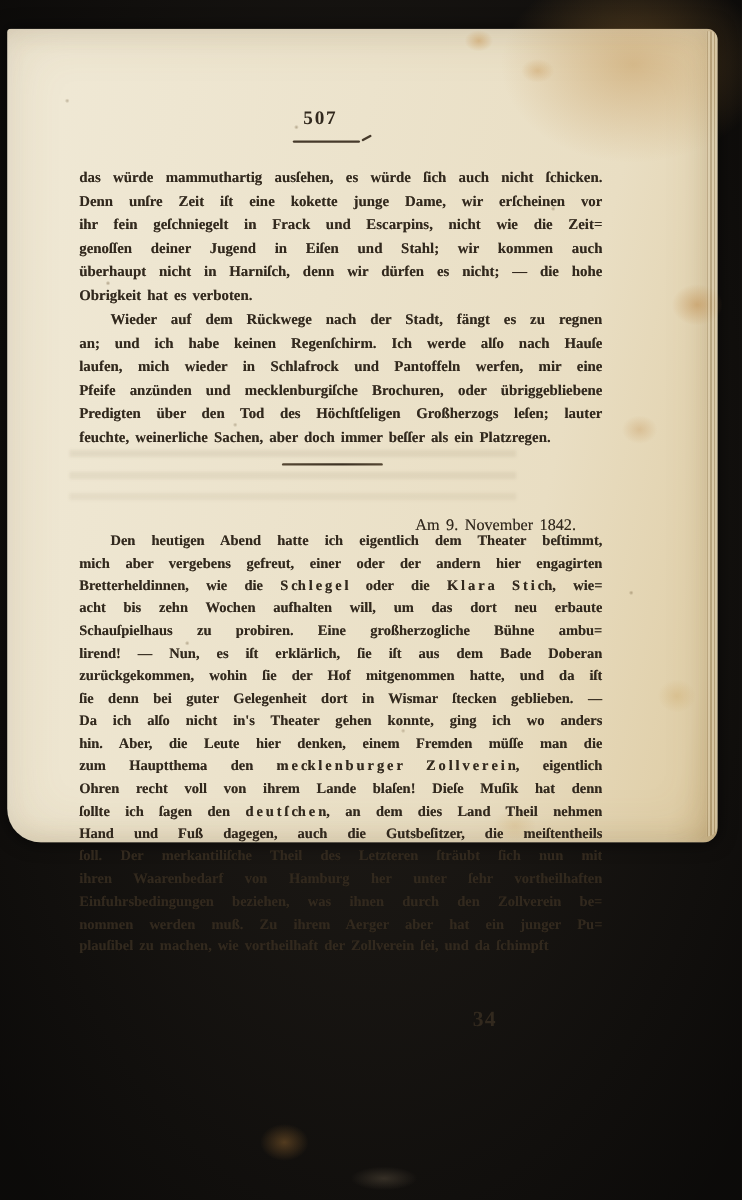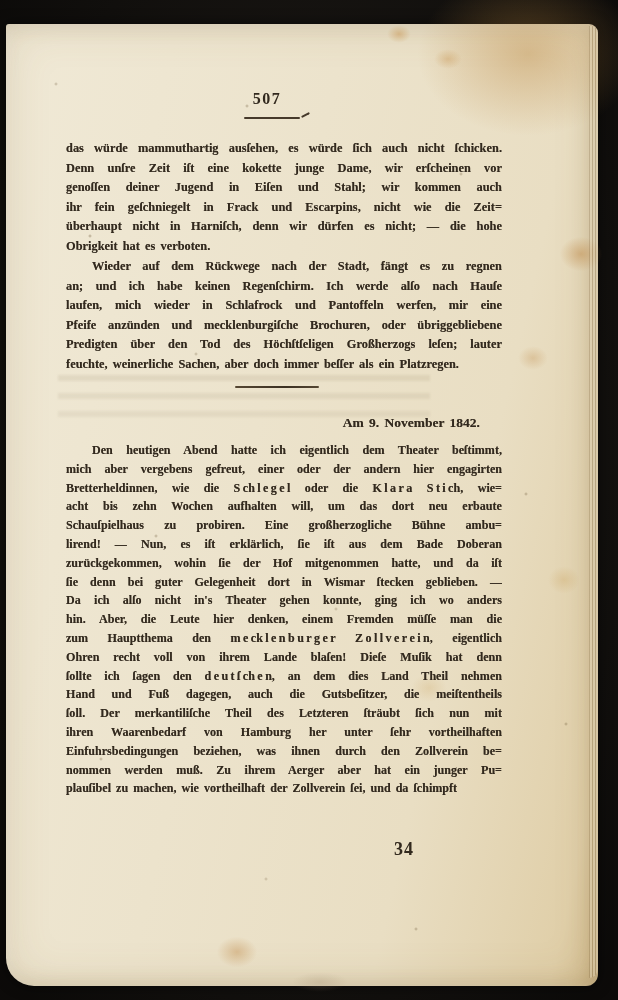--- a/index.html
+++ b/index.html
@@ -10,21 +10,21 @@
     font-family: "Liberation Serif", "DejaVu Serif", serif;
   }
   .scan-bg {
     position: absolute; inset: 0;
     background:
       radial-gradient(ellipse at 50% 45%, rgba(70,62,50,0.18), rgba(0,0,0,0.55) 95%),
       #1a1714;
   }
   .page {
     position: absolute; left: 6px; top: 24px;
-    width: 592px; height: 962px;
+    width: 592px; height: 678px;
     background:
       linear-gradient(103deg, #f0e9d6 0%, #ece3cc 42%, #e9dec3 72%, #e0cfa9 94%, #d5bf93 100%),
       #ece3cc;
     border-radius: 3px 9px 12px 28px;
     box-shadow:
       inset 0 0 46px rgba(130,98,45,0.16),
       inset -7px 0 20px rgba(115,85,38,0.22),
       inset 3px 3px 12px rgba(255,255,255,0.35),
       0 0 14px rgba(0,0,0,0.6);
   }
@@ -119,22 +119,22 @@
     filter: blur(1.2px); pointer-events: none;
   }
 
   .divider {
     position: absolute; left: 229px; top: 362px; width: 84px; height: 2px;
     background: linear-gradient(90deg, #554733, #3c3123 60%, #554733);
     border-radius: 1px;
   }
 
   .date-heading {
-    position: absolute; right: 118px; top: 391px;
-    font-size: 13.5px; font-weight: 700;
+    position: absolute; right: 118px; top: 406px;
+    font-size: 13.5px; font-weight: 400;
     color: #32291e; word-spacing: 2px;
     text-shadow: 0 0 0.5px rgba(48,38,26,0.55);
     text-align: right;
   }
 
   .sig {
     position: absolute; left: 376px; top: 815px; width: 44px;
     text-align: center;
     font-size: 18px; font-weight: 700; letter-spacing: 1px;
     color: #32291e;
@@ -157,22 +157,22 @@
   <div class="stain st6"></div>
   <div class="stain st7"></div>
   <div class="stain st8"></div>
 
   <div class="pagenum">507</div>
   <div class="pagenum-rule"></div>
 
   <div class="para p1">
       <div class="tline">das würde mammuthartig ausſehen, es würde ſich auch nicht ſchicken.</div>
       <div class="tline">Denn unſre Zeit iſt eine kokette junge Dame, wir erſcheinen vor</div>
+      <div class="tline">ihr fein geſchniegelt in Frack und Escarpins, nicht wie die Zeit=</div>
       <div class="tline">genoſſen deiner Jugend in Eiſen und Stahl; wir kommen auch</div>
-      <div class="tline">ihr fein geſchniegelt in Frack und Escarpins, nicht wie die Zeit=</div>
       <div class="tline">überhaupt nicht in Harniſch, denn wir dürfen es nicht; — die hohe</div>
       <div class="tline">Obrigkeit hat es verboten.</div>
     </div>
 
   <div class="para p2 indent">
       <div class="tline">Wieder auf dem Rückwege nach der Stadt, fängt es zu regnen</div>
       <div class="tline">an; und ich habe keinen Regenſchirm. Ich werde alſo nach Hauſe</div>
       <div class="tline">laufen, mich wieder in Schlafrock und Pantoffeln werfen, mir eine</div>
       <div class="tline">Pfeife anzünden und mecklenburgiſche Brochuren, oder übriggebliebene</div>
       <div class="tline">Predigten über den Tod des Höchſtſeligen Großherzogs leſen; lauter</div>

